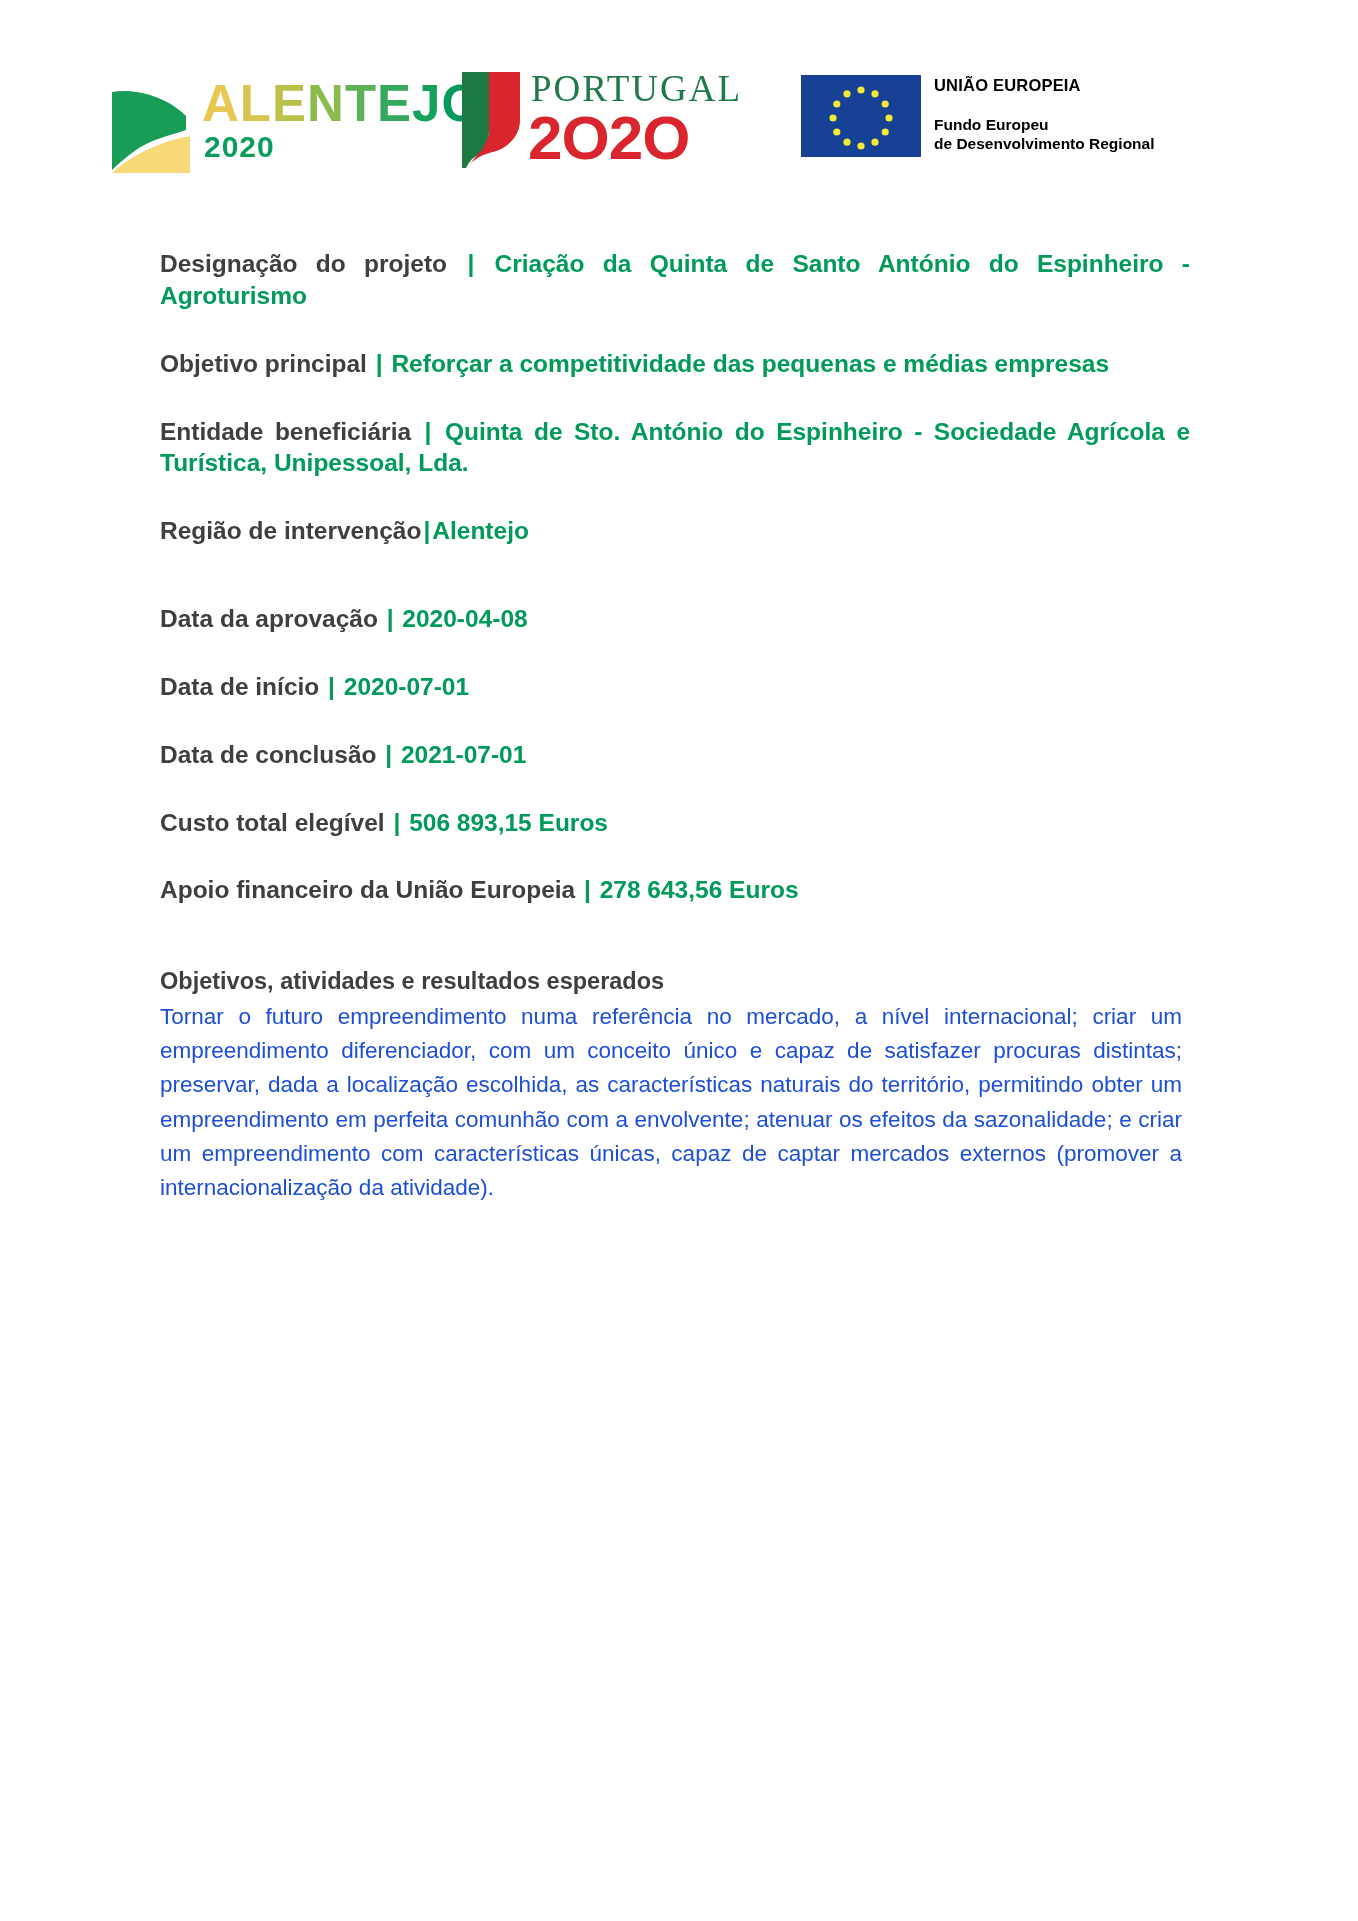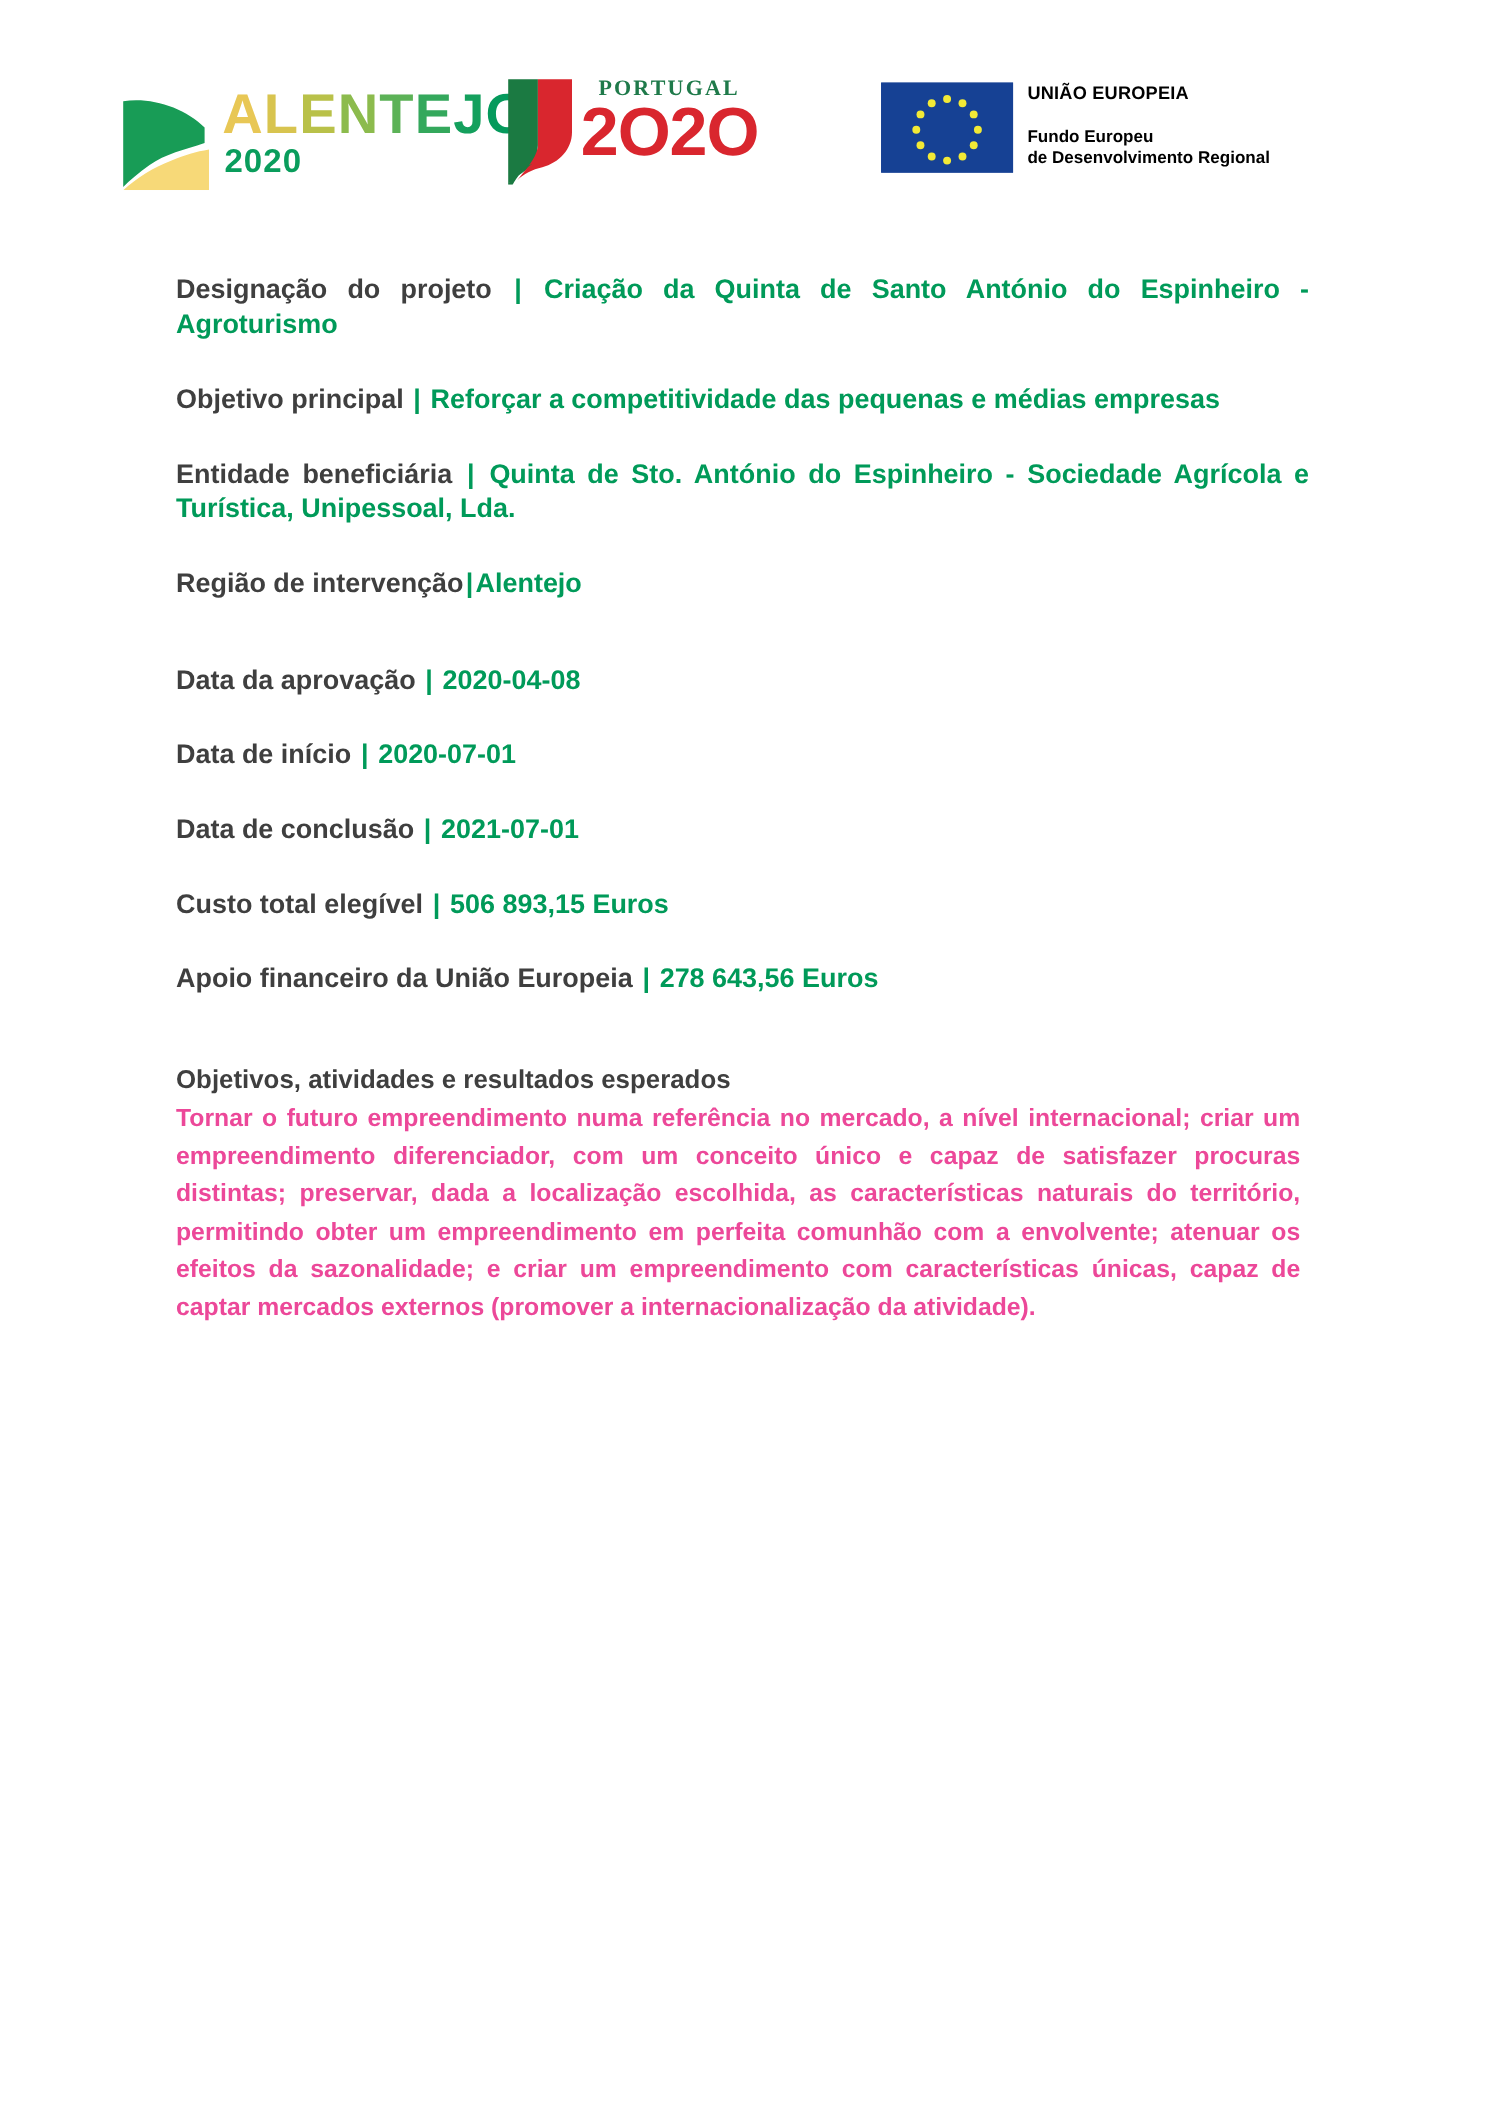--- a/index.html
+++ b/index.html
@@ -102,25 +102,25 @@
   }
   .pt-mark svg { display: block; }
   .pt-words {
     margin-left: 6px;
     margin-top: 8px;
     line-height: 1;
   }
   .pt-words .pt-top {
     display: block;
     font-family: "Liberation Serif", serif;
-    font-size: 20px;
-    font-weight: bold;
+    font-size: 37px;
+    font-weight: normal;
     color: #1f7a4a;
     letter-spacing: 2px;
-    margin-left: 16px;
+    margin-left: 3px;
   }
   .pt-words .pt-year {
     display: block;
     font-size: 62px;
     font-weight: bold;
     color: #d9262e;
     letter-spacing: -1px;
     line-height: 0.92;
     margin-top: 2px;
   }
@@ -198,22 +198,22 @@
   }
   .section-title {
     font-size: 23.5px;
     font-weight: bold;
     color: #3f3f3f;
     margin: 0 0 2px 0;
     line-height: 1.35;
   }
   .section-body {
     font-size: 22.5px;
-    font-weight: bold;
-    color: #ec4899;
+    font-weight: normal;
+    color: #1d4ed8;
     line-height: 1.52;
     text-align: justify;
     text-justify: inter-word;
     margin: 0;
     width: 1022px;
   }
 </style>
 </head>
 <body>
 

